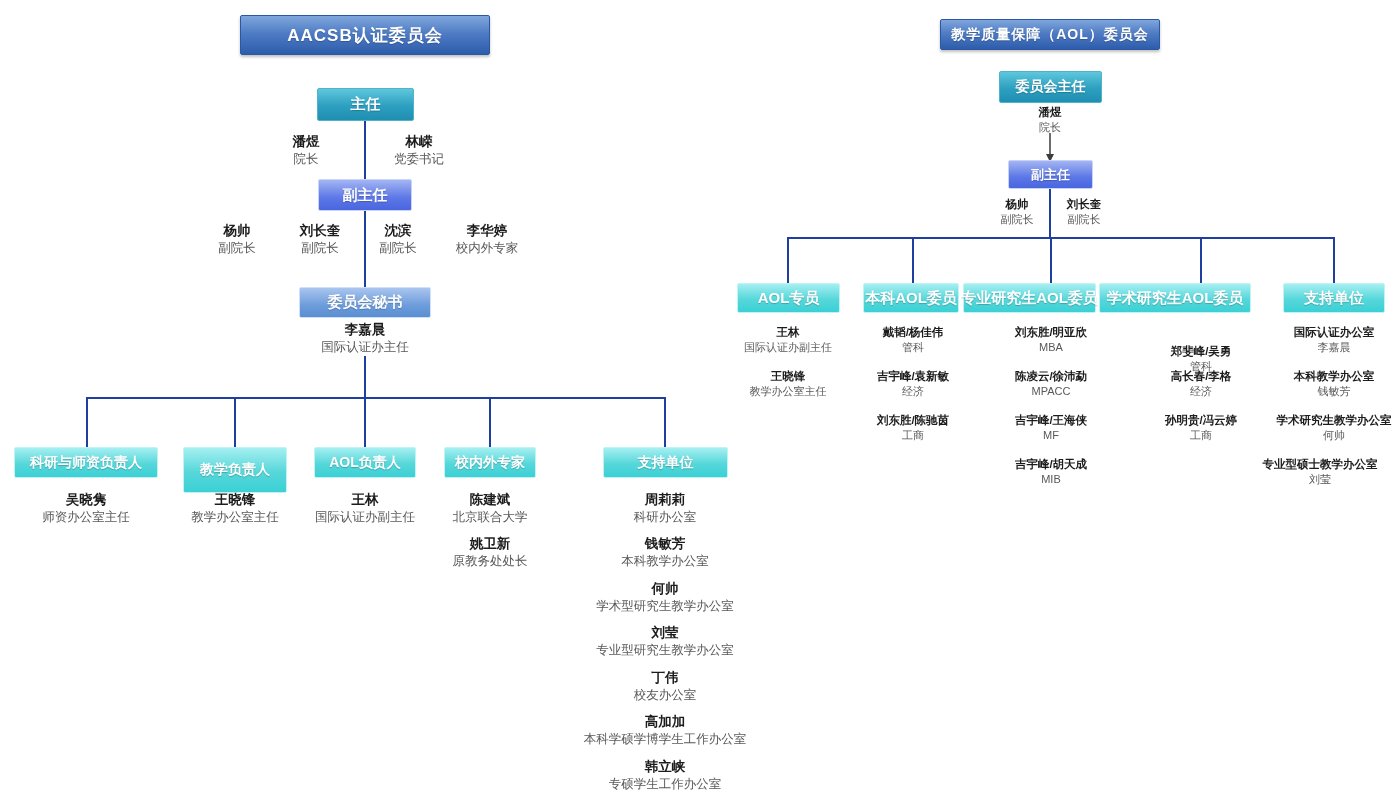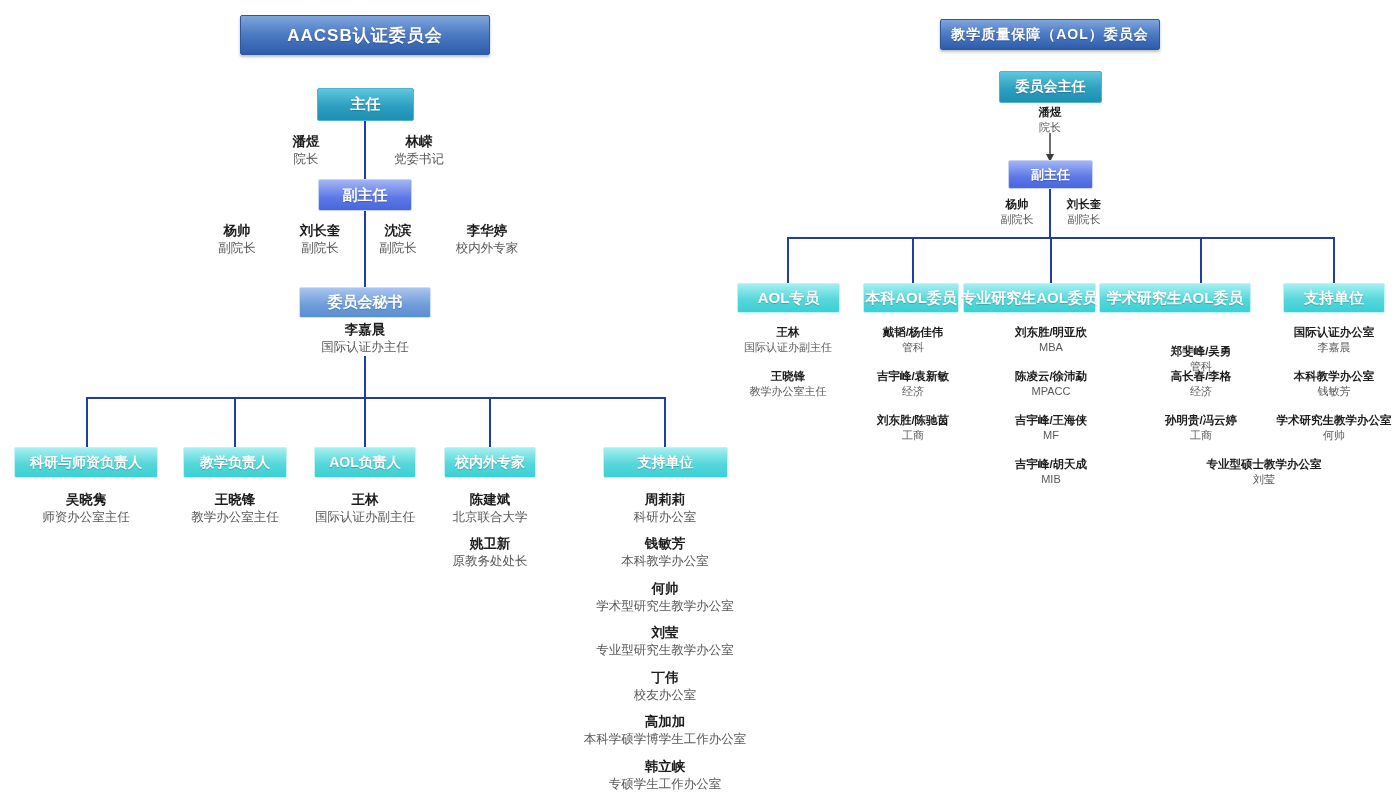--- a/index.html
+++ b/index.html
@@ -86,21 +86,21 @@
     <div class="n">李嘉晨</div>
     <div class="r">国际认证办主任</div>
   </div>
 
   <div class="box cyan f14" style="left:14px;top:447px;width:144px;height:31px">科研与师资负责人</div>
   <div class="m L" style="left:86px;top:491px">
     <div class="n">吴晓隽</div>
     <div class="r">师资办公室主任</div>
   </div>
 
-  <div class="box cyan f14" style="left:183px;top:447px;width:104px;height:31px">教学负责人</div>
+  <div class="box cyan f14" style="left:183px;top:447px;width:104px;height:46px">教学负责人</div>
   <div class="m L" style="left:235px;top:491px">
     <div class="n">王晓锋</div>
     <div class="r">教学办公室主任</div>
   </div>
 
   <div class="box cyan f14" style="left:314px;top:447px;width:102px;height:31px">AOL负责人</div>
   <div class="m L" style="left:365px;top:491px">
     <div class="n">王林</div>
     <div class="r">国际认证办副主任</div>
   </div>
@@ -225,18 +225,18 @@
     <div class="r">李嘉晨</div>
   </div>
   <div class="m R" style="left:1334px;top:369px">
     <div class="n">本科教学办公室</div>
     <div class="r">钱敏芳</div>
   </div>
   <div class="m R" style="left:1334px;top:413px">
     <div class="n">学术研究生教学办公室</div>
     <div class="r">何帅</div>
   </div>
-  <div class="m R" style="left:1264px;top:457px">
+  <div class="m R" style="left:1320px;top:457px">
     <div class="n">专业型硕士教学办公室</div>
     <div class="r">刘莹</div>
   </div>
 
 </div>
 
 </body></html>

